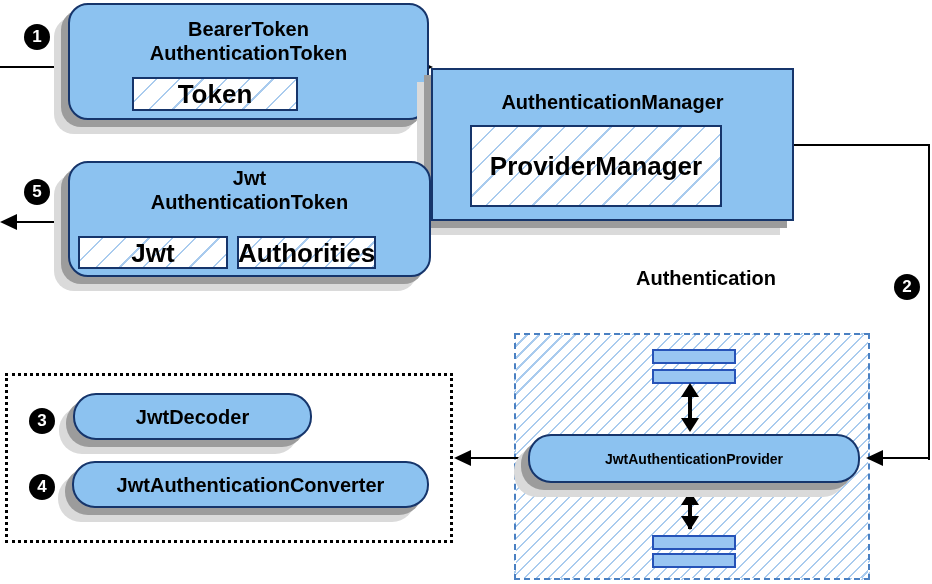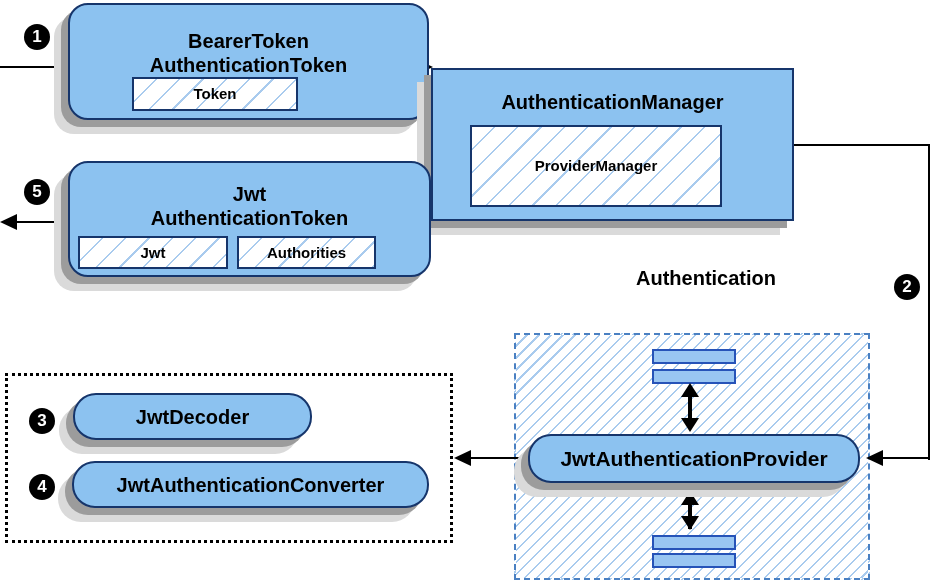--- a/index.html
+++ b/index.html
@@ -15,21 +15,21 @@
     text-align:center;font-size:20px;line-height:24px;
   }
   .rounded{border-radius:20px;}
   .flexc{display:flex;align-items:center;justify-content:center;border-radius:23px;}
   
   .field{
     position:absolute;box-sizing:border-box;border:2px solid #16356b;
     background-color:#fff;
     background-image:repeating-linear-gradient(135deg,rgba(0,0,0,0) 0 15px,#a9cbee 15px 16.5px);
     display:flex;align-items:center;justify-content:center;
-    font-size:15px;
+    font-size:26px;
   }
   
   .prov-dashed{
     position:absolute;box-sizing:border-box;left:514px;top:333px;width:356px;height:247px;
     border:2px dashed #4a80c2;
     background-color:#fff;
     background-image:repeating-linear-gradient(135deg,rgba(0,0,0,0) 0 7px,#a9cbee 7px 8.5px);
   }
   .dec-dashed{
     position:absolute;box-sizing:border-box;left:5px;top:373px;width:448px;height:170px;
@@ -85,51 +85,51 @@
   <div class="arr-l" style="left:454px;top:450px;"></div>
 
   <div class="tri-up" style="left:681px;top:383px;"></div>
   <div class="vline" style="left:688px;top:395px;height:26px;width:4px;"></div>
   <div class="tri-dn" style="left:681px;top:418px;"></div>
 
   <div class="tri-up" style="left:681px;top:491px;"></div>
   <div class="vline" style="left:688px;top:503px;height:26px;width:4px;"></div>
   <div class="tri-dn" style="left:681px;top:516px;"></div>
 
-  <div class="node rounded" style="left:68px;top:3px;width:361px;height:117px;padding-top:24px;">
+  <div class="node rounded" style="left:68px;top:3px;width:361px;height:117px;padding-top:12px;">
     <div>BearerToken</div>
     <div>AuthenticationToken</div>
     <div class="field" style="left:62px;top:72px;width:166px;height:34px;">
       <span>Token</span>
     </div>
   </div>
 
   <div class="node" style="left:431px;top:68px;width:363px;height:153px;padding-top:20px;">
     <div>AuthenticationManager</div>
     <div class="field" style="left:37px;top:55px;width:252px;height:82px;">
       <span>ProviderManager</span>
     </div>
   </div>
 
-  <div class="node rounded" style="left:68px;top:161px;width:363px;height:116px;padding-top:19px;">
+  <div class="node rounded" style="left:68px;top:161px;width:363px;height:116px;padding-top:3px;">
     <div>Jwt</div>
     <div>AuthenticationToken</div>
     <div class="field" style="left:8px;top:73px;width:150px;height:33px;">
       <span>Jwt</span>
     </div>
     <div class="field" style="left:167px;top:73px;width:139px;height:33px;">
       <span>Authorities</span>
     </div>
   </div>
 
   <div class="glabel" style="left:606px;top:266px;width:200px;">
     <div>Authentication</div>
   </div>
 
-  <div class="node flexc" style="left:528px;top:434px;width:332px;height:49px;font-size:21px;">
+  <div class="node flexc" style="left:528px;top:434px;width:332px;height:49px;font-size:14px;">
     <span>JwtAuthenticationProvider</span>
   </div>
 
   <div class="node flexc" style="left:73px;top:393px;width:239px;height:47px;">
     <span>JwtDecoder</span>
   </div>
 
   <div class="node flexc" style="left:72px;top:461px;width:357px;height:47px;text-align:center;">
     <span>JwtAuthenticationConverter</span>
   </div>

